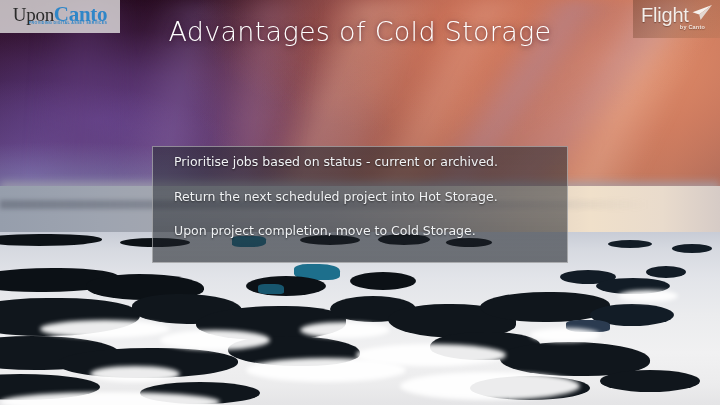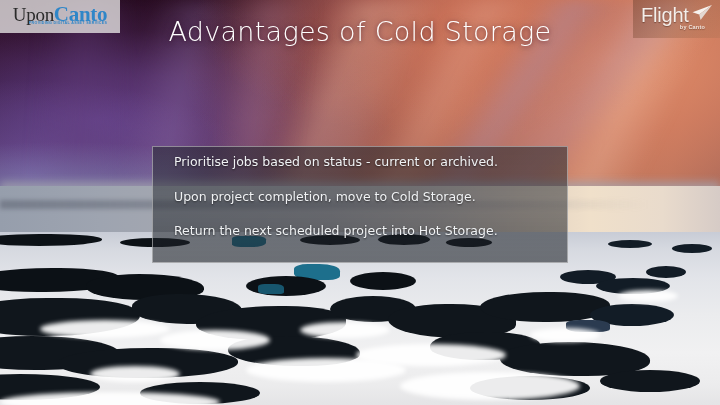--- a/index.html
+++ b/index.html
@@ -365,17 +365,17 @@
         </svg>
       </span>
     </div>
     <div class="fl-sub">by Canto</div>
   </div>
 
   <div class="slide-title">Advantages of Cold Storage</div>
 
   <div class="body-box">
     <div class="body-line">Prioritise jobs based on status - current or archived.</div>
+    <div class="body-line">Return the next scheduled project into Hot Storage.</div>
     <div class="body-line">Upon project completion, move to Cold Storage.</div>
-    <div class="body-line">Return the next scheduled project into Hot Storage.</div>
   </div>
 
 </div>
 
 </body></html>

